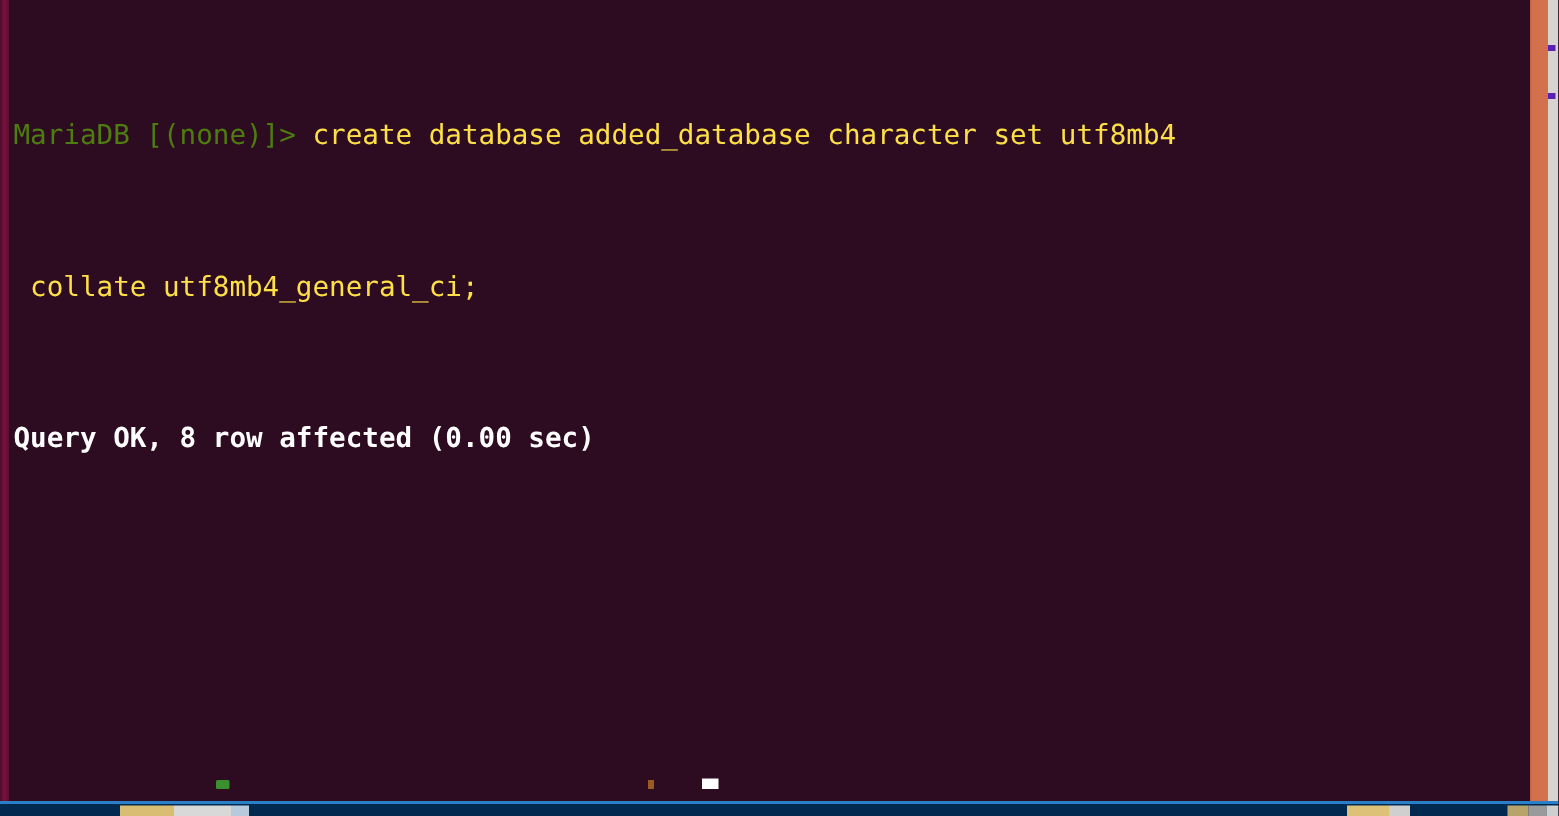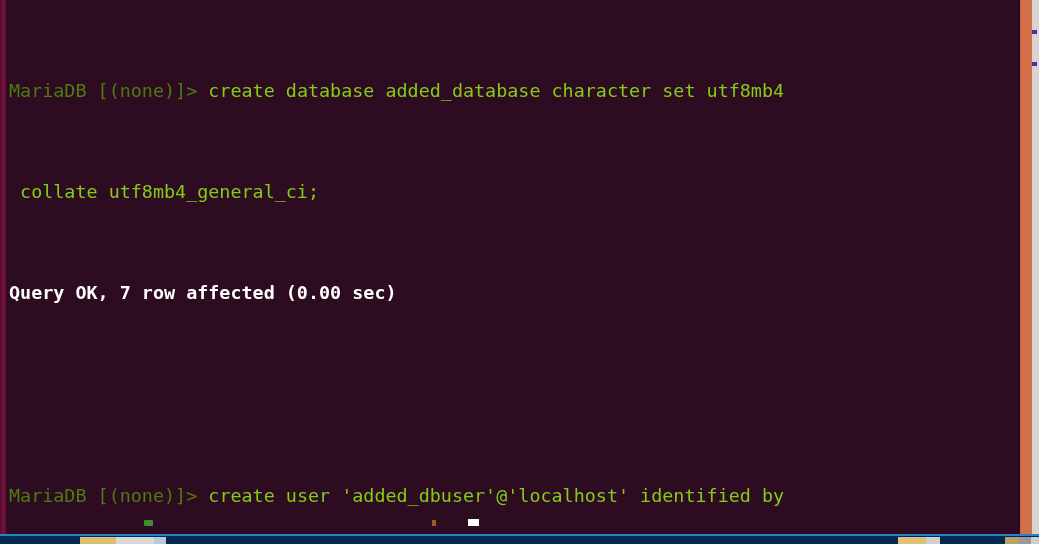--- a/index.html
+++ b/index.html
@@ -58,21 +58,21 @@
     white-space: pre;
   }
 
   .line {
     height: 25.3px;
     white-space: pre;
     position: relative;
   }
 
   .c-prompt  { color: #4d7c0f; }
-  .c-cmd     { color: #84cc16; }
+  .c-cmd     { color: #fde047; }
   .c-bold    { color: #ffffff; font-weight: bold; }
 
   
   #scrollbar {
     position: absolute;
     right: 0;
     top: 0;
     width: 19px;
     height: 536px;
   }
@@ -153,25 +153,24 @@
   <div id="terminal-window" style="background: rgb(45, 11, 32);">
 
     <div id="left-border"></div>
 
     <div id="term-text" style="color: rgb(232, 224, 228);">
 
       <div class="line"><span class="c-prompt">MariaDB [(none)]&gt; </span><span class="c-cmd">create database added_database character set utf8mb4</span></div>
 
       <div class="line"><span class="c-cmd"> collate utf8mb4_general_ci;</span></div>
 
-      <div class="line"><span class="c-bold">Query OK, 7 row affected (0.00 sec)</span></div>
+      <div class="line"><span class="c-bold">Query OK, 8 row affected (0.00 sec)</span></div>
 
       <div class="line"><span></span></div>
 
-      <div class="line"><span class="c-prompt">MariaDB [(none)]&gt; </span><span class="c-cmd">create user 'added_dbuser'@'localhost' identified by</span></div>
 
       
 
       
 
       
 
       
 
       

